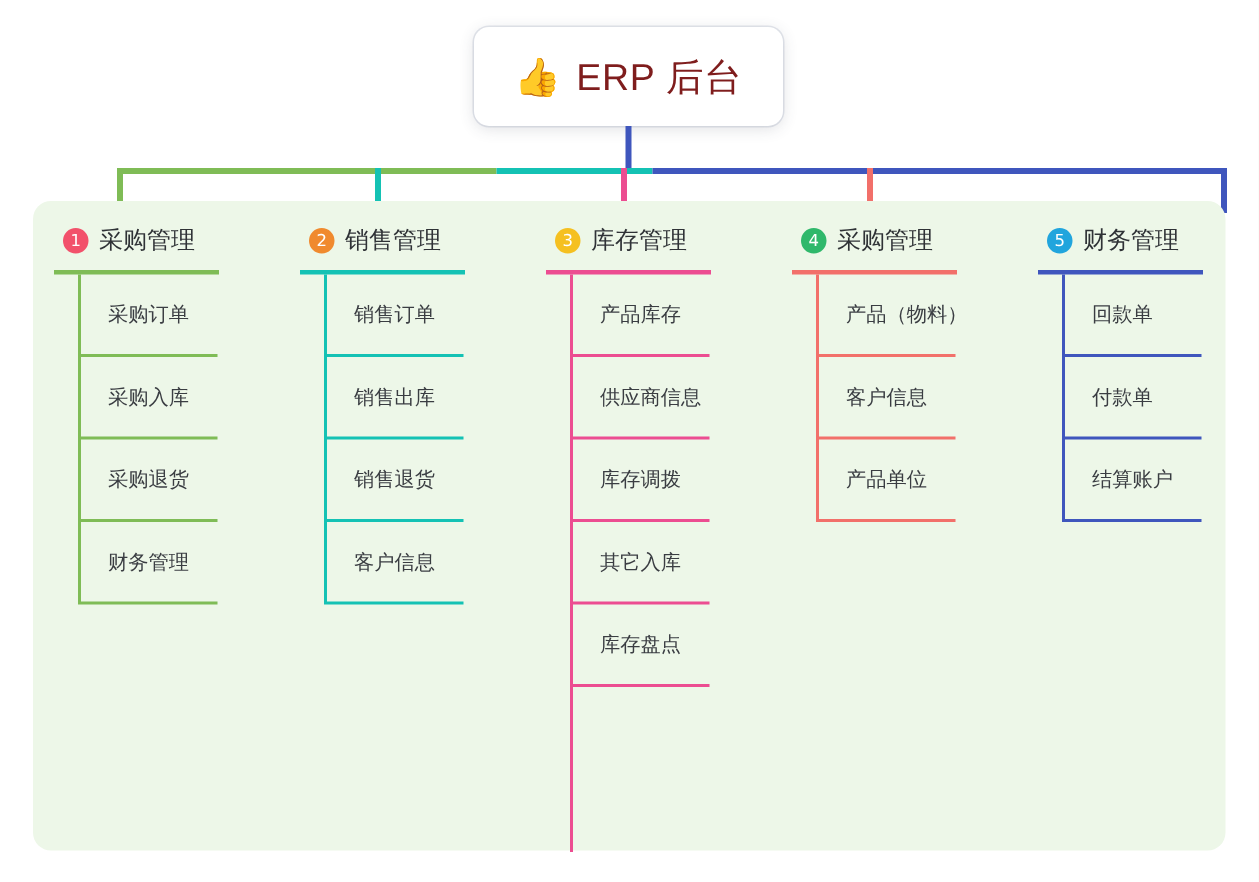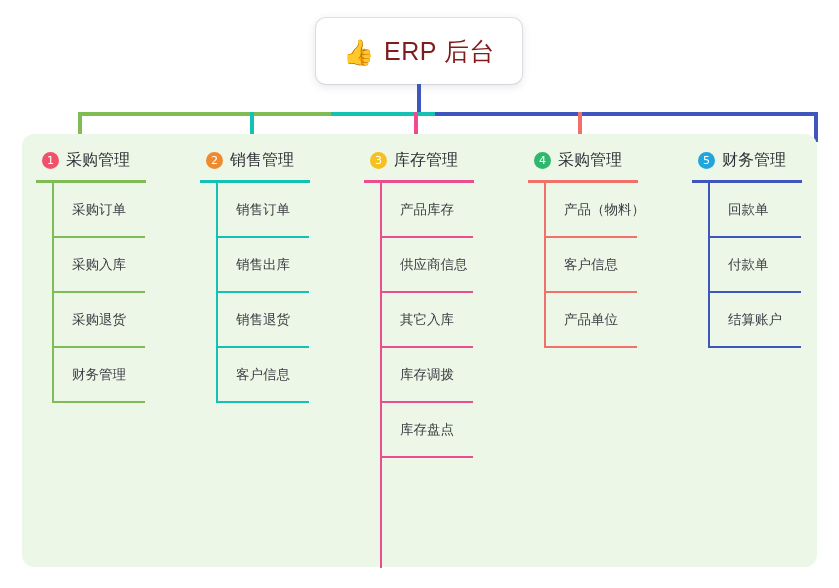--- a/index.html
+++ b/index.html
@@ -248,25 +248,25 @@
       <div class="spine" style="background: rgb(236, 77, 145); height: 385px;"></div>
       <div class="leaf">
         <span class="leaf-label">产品库存</span>
         <div class="leaf-rule" style="background: rgb(236, 77, 145);"></div>
       </div>
       <div class="leaf">
         <span class="leaf-label">供应商信息</span>
         <div class="leaf-rule" style="background: rgb(236, 77, 145);"></div>
       </div>
       <div class="leaf">
+        <span class="leaf-label">库存调拨</span>
+        <div class="leaf-rule" style="background: rgb(236, 77, 145);"></div>
+      </div>
+      <div class="leaf">
         <span class="leaf-label">其它入库</span>
-        <div class="leaf-rule" style="background: rgb(236, 77, 145);"></div>
-      </div>
-      <div class="leaf">
-        <span class="leaf-label">库存调拨</span>
         <div class="leaf-rule" style="background: rgb(236, 77, 145);"></div>
       </div>
       <div class="leaf">
         <span class="leaf-label">库存盘点</span>
         <div class="leaf-rule" style="background: rgb(236, 77, 145);"></div>
       </div>
     </div>
   </div>
 <div class="column" id="col-4">
     <div class="col-head">

